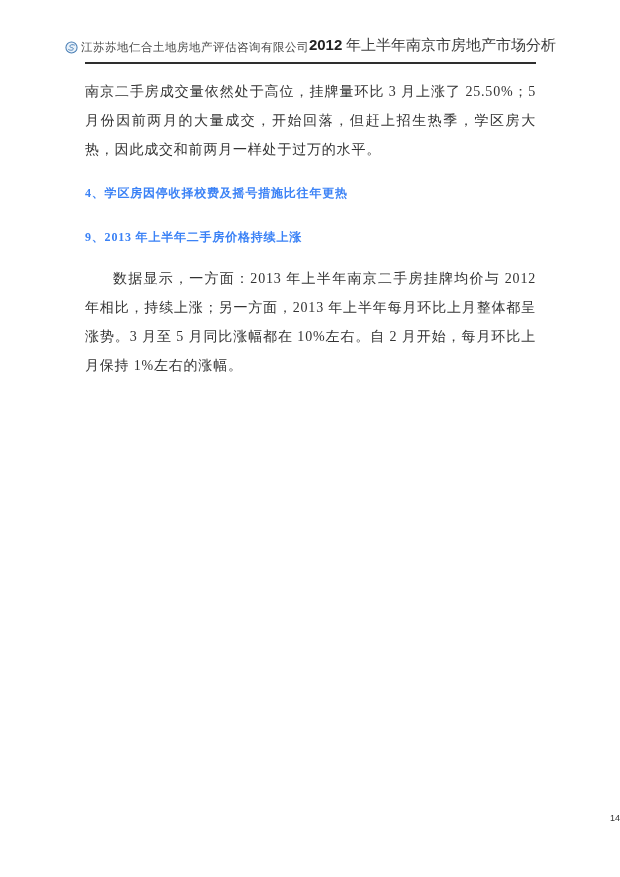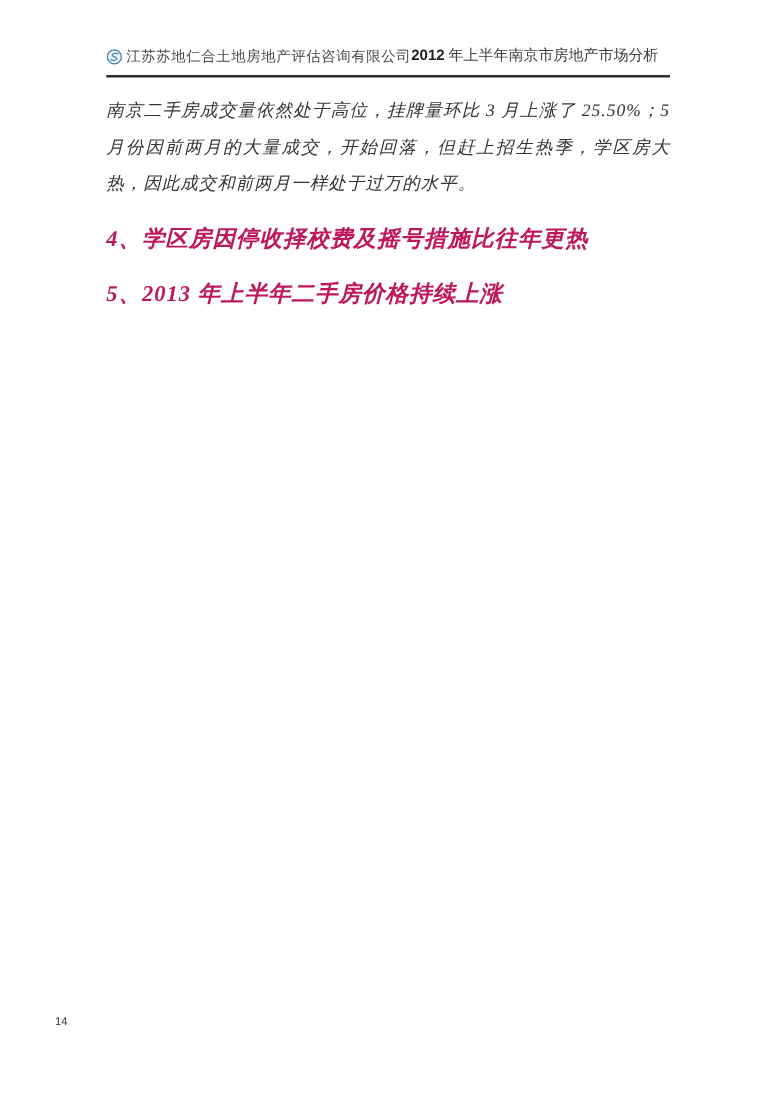--- a/index.html
+++ b/index.html
@@ -19,21 +19,21 @@
   .page-inner {
     position: absolute;
     left: 85px;
     right: 84px;
     top: 36px;
   }
 
   
   .header {
     display: flex;
-    justify-content: flex-start;
+    justify-content: center;
     align-items: flex-end;
     padding-bottom: 7px;
     border-bottom: 2px solid #2e2e2e;
   }
   .header-left {
     display: flex;
     align-items: center;
     gap: 3px;
     color: #4a4a4a;
     font-size: 11.5px;
@@ -41,58 +41,57 @@
     white-space: nowrap;
   }
   .logo {
     display: inline-flex;
     width: 13px;
     height: 13px;
     flex: 0 0 13px;
   }
   .header-right {
     color: #3c3c3c;
-    font-size: 12px;
+    font-size: 15px;
     white-space: nowrap;
   }
   .header-right .year {
     font-family: "Liberation Sans", "DejaVu Sans", sans-serif;
     font-weight: bold;
     color: #222;
   }
 
   
   .doc-body {
     margin-top: 13px;
     color: #333333;
     font-size: 14px;
     line-height: 29px;
     text-align: justify;
     letter-spacing: 0.8px;
-    font-style: italic;
   }
   .para { margin: 0; }
   .para.indent { text-indent: 2em; }
   .section-heading {
-    font-size: 18px;
+    font-size: 12px;
     font-weight: bold;
-    color: #be185d;
+    color: #3b82f6;
     line-height: 29px;
     margin-top: 15px;
     margin-bottom: 12px;
     text-align: justify;
   }
 
   
   .footer {
     position: absolute;
     left: 0;
     right: 0;
     bottom: 52px;
-    text-align: left;
+    text-align: right;
     padding-left: 44px;
   }
   .page-number {
     font-family: "Liberation Sans", "DejaVu Sans", sans-serif;
     font-size: 9px;
     color: #333;
   }
 </style>
 </head>
 <body>
@@ -114,21 +113,22 @@
         <span class="year">2012</span><span> 年上半年南京市房地产市场分析</span>
       </div>
     </div>
 
     <div class="doc-body">
 
       <p class="para">南京二手房成交量依然处于高位，挂牌量环比 3 月上涨了 25.50%；5 月份因前两月的大量成交，开始回落，但赶上招生热季，学区房大热，因此成交和前两月一样处于过万的水平。</p>
 
       <h2 class="section-heading">4、学区房因停收择校费及摇号措施比往年更热</h2>
 
-      <h2 class="section-heading">5、2013 年上半年二手房价格持续上涨</h2>
+      <h2 class="section-heading">9、2013 年上半年二手房价格持续上涨</h2>
+      <p class="para indent">数据显示，一方面：2013 年上半年南京二手房挂牌均价与 2012 年相比，持续上涨；另一方面，2013 年上半年每月环比上月整体都呈涨势。3 月至 5 月同比涨幅都在 10%左右。自 2 月开始，每月环比上月保持 1%左右的涨幅。</p>
 
 
     </div>
   </div>
 
   <div class="footer">
     <span class="page-number">14</span>
   </div>
 </div>
 

